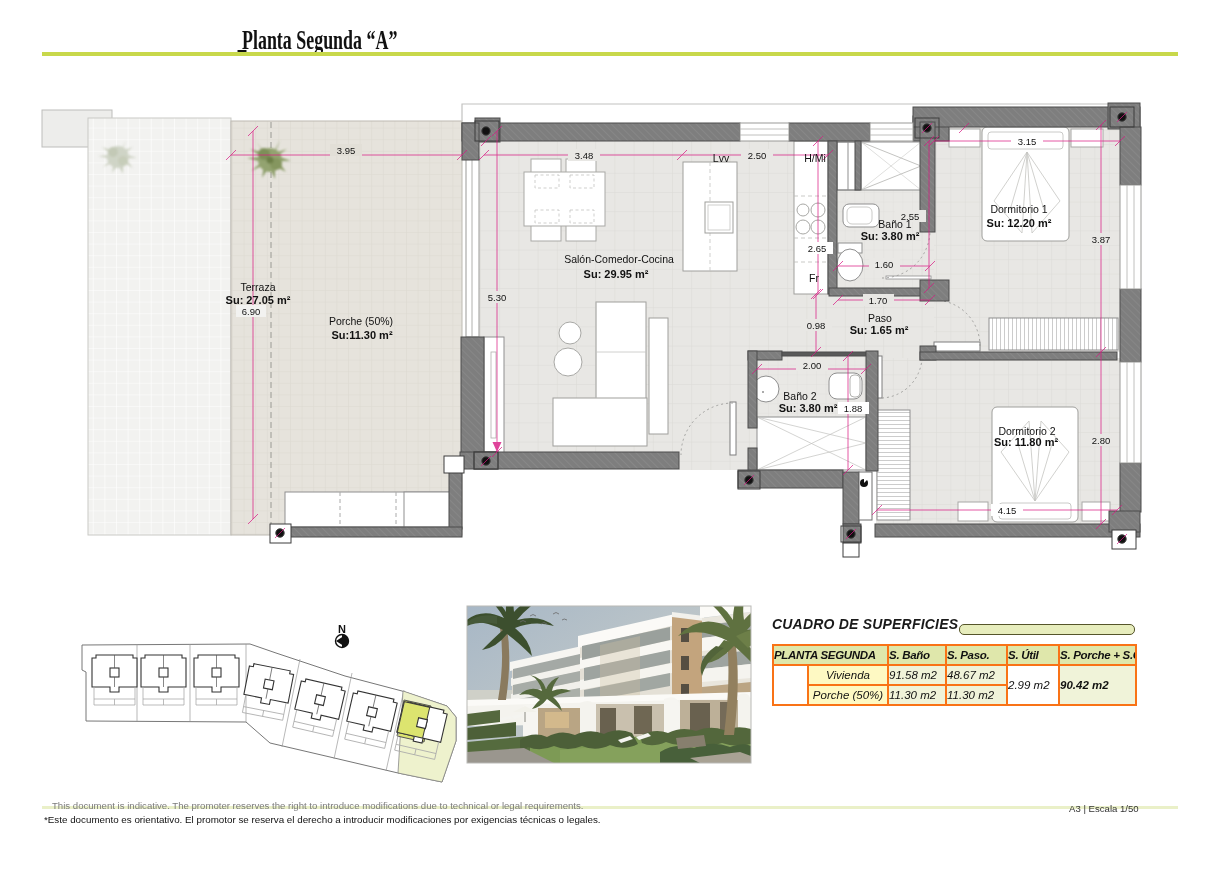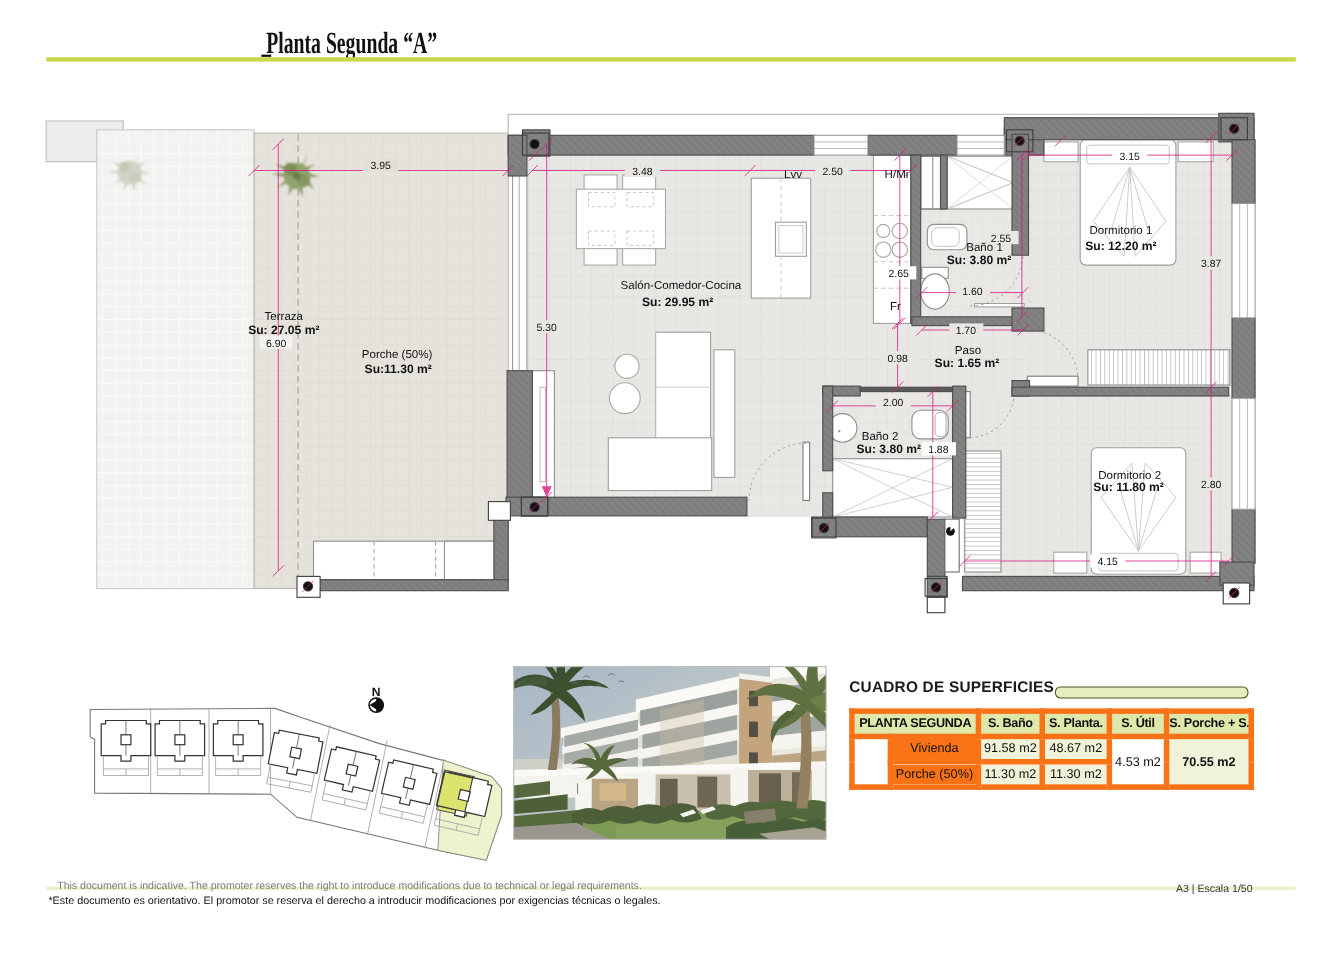--- a/index.html
+++ b/index.html
@@ -4,30 +4,30 @@
 <style>
   html,body{margin:0;padding:0;background:#ffffff;}
   body{width:1220px;height:870px;position:relative;overflow:hidden;
        font-family:"Liberation Sans",sans-serif;}
   #title{position:absolute;left:242px;top:24px;
        font-family:"Liberation Serif",serif;font-weight:bold;font-size:28px;
        color:#111;letter-spacing:0px;transform:scale(0.64,1);transform-origin:left;white-space:nowrap;}
   #greenline{position:absolute;left:42px;top:52px;width:1136px;height:4px;background:#c8d84b;}
   #plansvg{position:absolute;left:0;top:0;}
   
-  #tabwrap{position:absolute;left:772px;top:616px;width:364px;}
+  #tabwrap{position:absolute;left:772px;top:616px;width:364px;font-style:italic;}
   #tabtitle{font-size:14px;font-weight:bold;color:#1a1a1a;letter-spacing:0.2px;white-space:nowrap;}
   #tabpill{position:absolute;left:187px;top:8px;width:174px;height:9px;background:#e7edbd;
       border:1.5px solid #55552a;border-radius:5px;}
   table.sup{border-collapse:collapse;margin-top:12px;table-layout:fixed;width:363px;}
-  table.sup td{border:5px solid #f97316;font-size:11.5px;color:#111;text-align:center;
+  table.sup td{border:2px solid #f97316;font-size:11.5px;color:#111;
       padding:0;height:18px;overflow:hidden;white-space:nowrap;}
   td.hdr{background:#dfe7ab;font-weight:bold;font-size:12px;height:19px;letter-spacing:-0.3px;}
   td.val{background:#f0f3d9;}
-  td.name{background:#f97316;text-align:center;}
+  td.name{background:#fef9c3;text-align:center;}
   td.tot{background:#f0f3d9;font-weight:bold;font-size:13.5px;}
   #foot1{position:absolute;left:44px;top:814px;font-size:9.8px;font-weight:normal;color:#111;}
   #foot2{position:absolute;left:52px;top:800px;font-size:9.6px;color:#7c7c7c;}
   #foot3{position:absolute;left:1069px;top:803px;font-size:9.6px;color:#333;}
   #footline{position:absolute;left:42px;top:806px;width:1136px;height:3px;background:#eaf0c8;}
 </style>
 </head>
 <body>
 
 <div id="title">̲Planta Segunda “A”</div>
@@ -679,31 +679,31 @@
         <col style="width:80px">
         <col style="width:58px">
         <col style="width:61px">
         <col style="width:52px">
         <col style="width:77px">
       </colgroup>
     <tbody>
         <tr>
           <td class="hdr" colspan="2">PLANTA SEGUNDA</td>
           <td class="hdr">S. Baño</td>
-          <td class="hdr">S. Planta.</td>
+          <td class="hdr">S. Paso.</td>
           <td class="hdr">S. Útil</td>
           <td class="hdr">S. Porche + S.C</td>
         </tr>
     <tr>
           <td rowspan="2"></td>
           <td class="name">Vivienda</td>
           <td class="val">91.58 m2</td>
           <td class="val">48.67 m2</td>
-          <td rowspan="2">4.53 m2</td>
-          <td class="tot" rowspan="2">70.55 m2</td>
+          <td rowspan="2">2.99 m2</td>
+          <td class="tot" rowspan="2">90.42 m2</td>
         </tr>
     <tr>
           <td class="name">Porche (50%)</td>
           <td class="val">11.30 m2</td>
           <td class="val">11.30 m2</td>
         </tr>
   </tbody>
     </table>
 </div>
 

